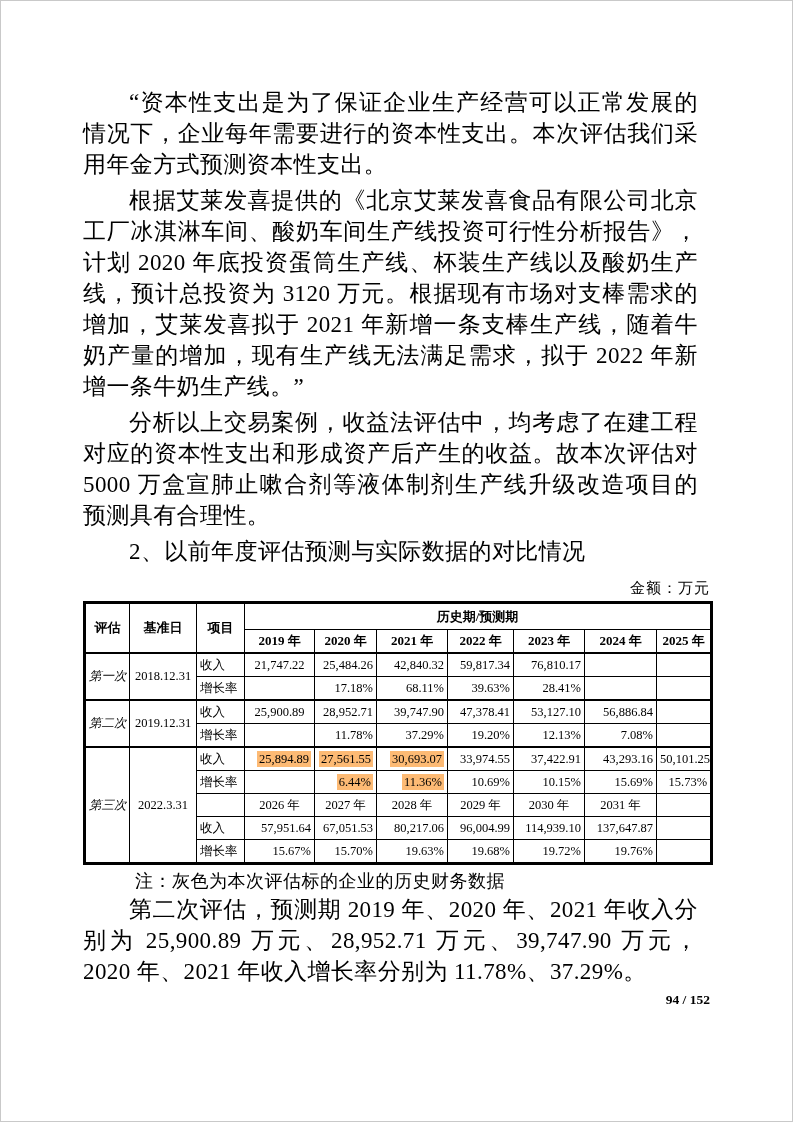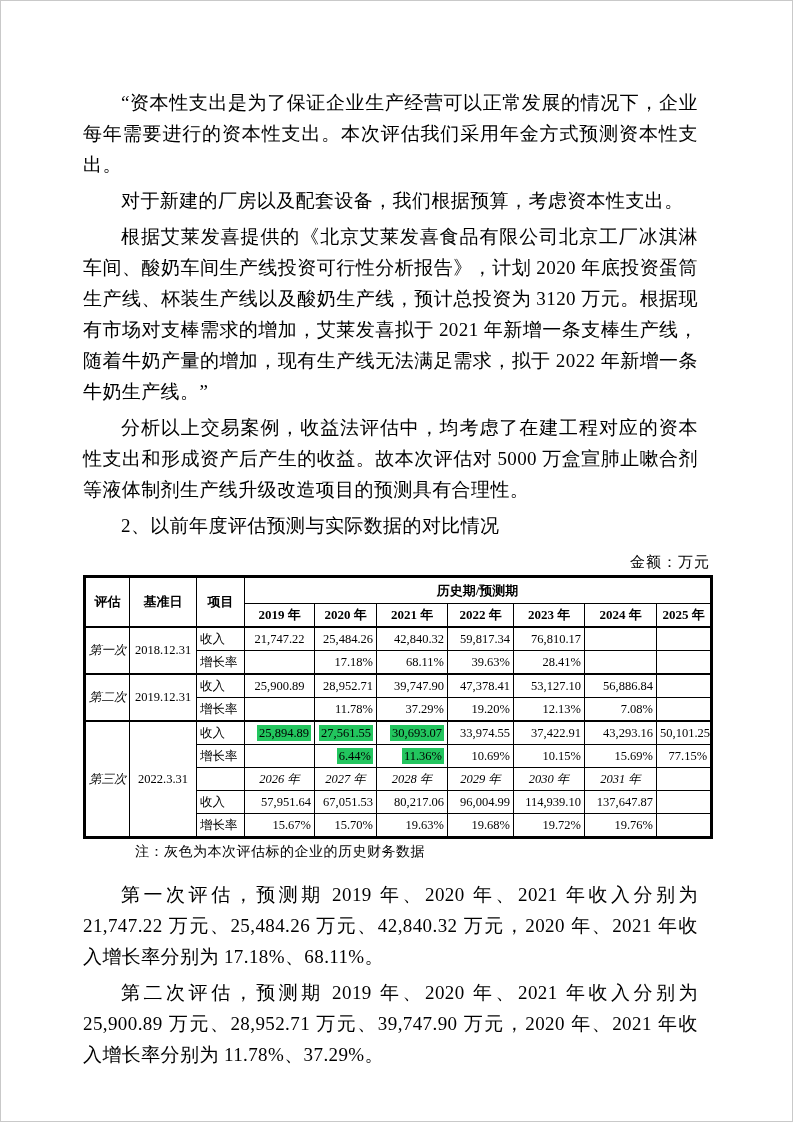--- a/index.html
+++ b/index.html
@@ -7,21 +7,21 @@
     width:791px;height:1120px;
     border:1px solid #c9c9c9;
     background:#ffffff;
     font-family:"Liberation Serif","DejaVu Serif",serif;
     color:#000;
     box-sizing:content-box;
     overflow:hidden;
   }
   .content{padding:86px 82px 0 82px;}
   .para{
-    font-size:19px;
+    font-size:23px;
     line-height:31px;
     letter-spacing:0.4px;
     text-align:justify;
     text-align-last:left;
     text-indent:2em;
     margin:0 12px 5px 0;
   }
   .unit-label{
     font-size:15px;
     text-align:right;
@@ -46,43 +46,42 @@
   }
   table.cmp th.hd{font-weight:bold;font-size:13px;text-align:center;}
   table.cmp thead tr.span-row th{height:25px;}
   table.cmp thead tr.year-row th{border-bottom:2px solid #000;}
   table.cmp tbody tr.sec-top td{border-top:2px solid #000;}
   td.num{text-align:right;font-size:12.5px;margin-left:8px;}
   td.ctr{text-align:center;}
   td.lbl{text-align:left;}
   td.eval{font-size:13px;font-style:italic;}
   td.date{font-size:12px;}
-  td.subhd{font-weight:bold;text-align:center;font-size:13px;font-style:italic;}
-  .hl{background:#22c55e;padding:1px 2px;}
+  td.subhd{font-weight:bold;text-align:center;font-size:13px;}
+  .hl{background:#fdba74;padding:1px 2px;}
   .note{
-    font-size:14px;
-    margin:4px 0 18px 52px;
+    font-size:18px;
+    margin:4px 0 1px 52px;
     letter-spacing:0.5px;
   }
   .page-number{
     font-size:13.5px;
     font-weight:bold;
     text-align:right;
     margin-top:5px;
   }
 </style>
 </head>
 <body>
 
 <div class="page">
   <div class="content">
 
     <div id="paras-before">
         <p class="para">“资本性支出是为了保证企业生产经营可以正常发展的情况下，企业每年需要进行的资本性支出。本次评估我们采用年金方式预测资本性支出。</p>
-        <p class="para">对于新建的厂房以及配套设备，我们根据预算，考虑资本性支出。</p>
         <p class="para">根据艾莱发喜提供的《北京艾莱发喜食品有限公司北京工厂冰淇淋车间、酸奶车间生产线投资可行性分析报告》，计划 2020 年底投资蛋筒生产线、杯装生产线以及酸奶生产线，预计总投资为 3120 万元。根据现有市场对支棒需求的增加，艾莱发喜拟于 2021 年新增一条支棒生产线，随着牛奶产量的增加，现有生产线无法满足需求，拟于 2022 年新增一条牛奶生产线。”</p>
         <p class="para">分析以上交易案例，收益法评估中，均考虑了在建工程对应的资本性支出和形成资产后产生的收益。故本次评估对 5000 万盒宣肺止嗽合剂等液体制剂生产线升级改造项目的预测具有合理性。</p>
         <p class="para">2、以前年度评估预测与实际数据的对比情况</p>
       </div>
 
     <div class="unit-label">金额：万元</div>
 
     <table class="cmp">
       <colgroup>
         <col style="width:45px">
@@ -171,21 +170,21 @@
             <td class="num">50,101.25</td>
           </tr>
           <tr>
             <td class="lbl">增长率</td>
             <td class="num"></td>
             <td class="num"><span class="hl">6.44%</span></td>
             <td class="num"><span class="hl">11.36%</span></td>
             <td class="num">10.69%</td>
             <td class="num">10.15%</td>
             <td class="num">15.69%</td>
-            <td class="num">77.15%</td>
+            <td class="num">15.73%</td>
           </tr>
           <tr>
             <td class="lbl"></td>
             <td class="subhd">2026 年</td>
             <td class="subhd">2027 年</td>
             <td class="subhd">2028 年</td>
             <td class="subhd">2029 年</td>
             <td class="subhd">2030 年</td>
             <td class="subhd">2031 年</td>
             <td class="subhd"></td>
@@ -209,19 +208,19 @@
             <td class="num">19.72%</td>
             <td class="num">19.76%</td>
             <td class="num"></td>
           </tr>
         </tbody>
     </table>
 
     <div class="note">注：灰色为本次评估标的企业的历史财务数据</div>
 
     <div id="paras-after">
-        <p class="para">第一次评估，预测期 2019 年、2020 年、2021 年收入分别为 21,747.22 万元、25,484.26 万元、42,840.32 万元，2020 年、2021 年收入增长率分别为 17.18%、68.11%。</p>
         <p class="para">第二次评估，预测期 2019 年、2020 年、2021 年收入分别为 25,900.89 万元、28,952.71 万元、39,747.90 万元，2020 年、2021 年收入增长率分别为 11.78%、37.29%。</p>
       </div>
 
+    <div class="page-number">94 / 152</div>
 
   </div>
 </div>
 
 </body></html>

